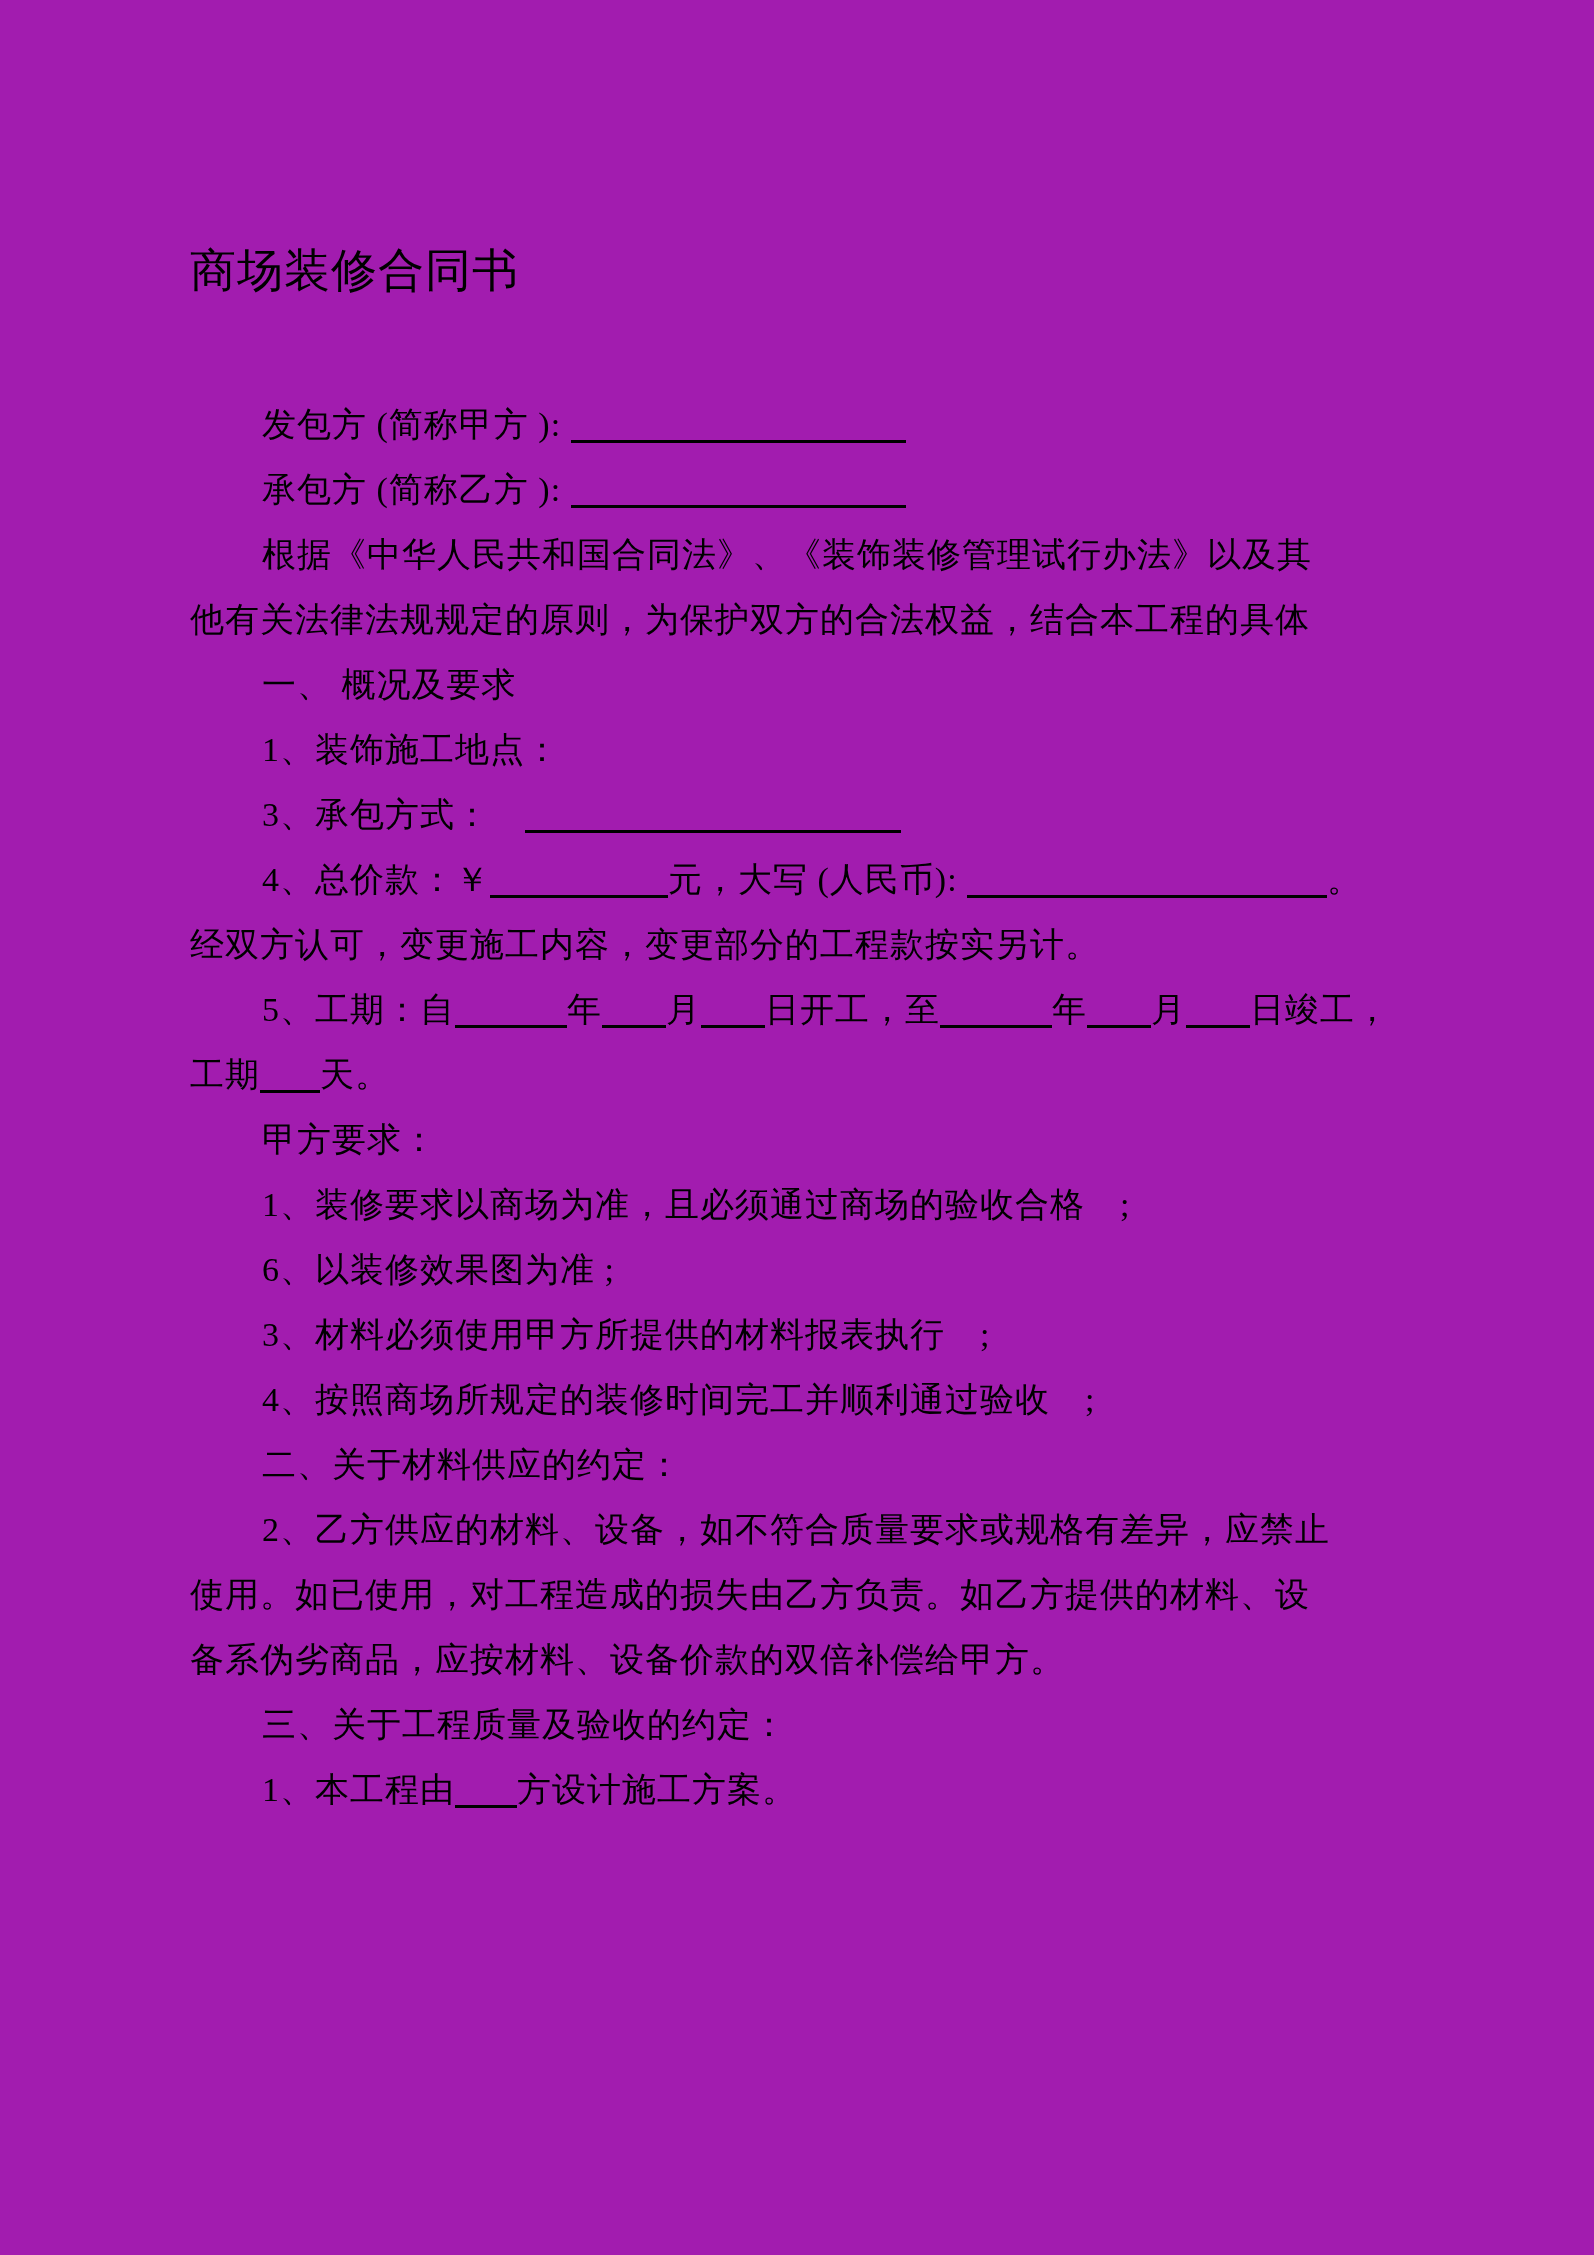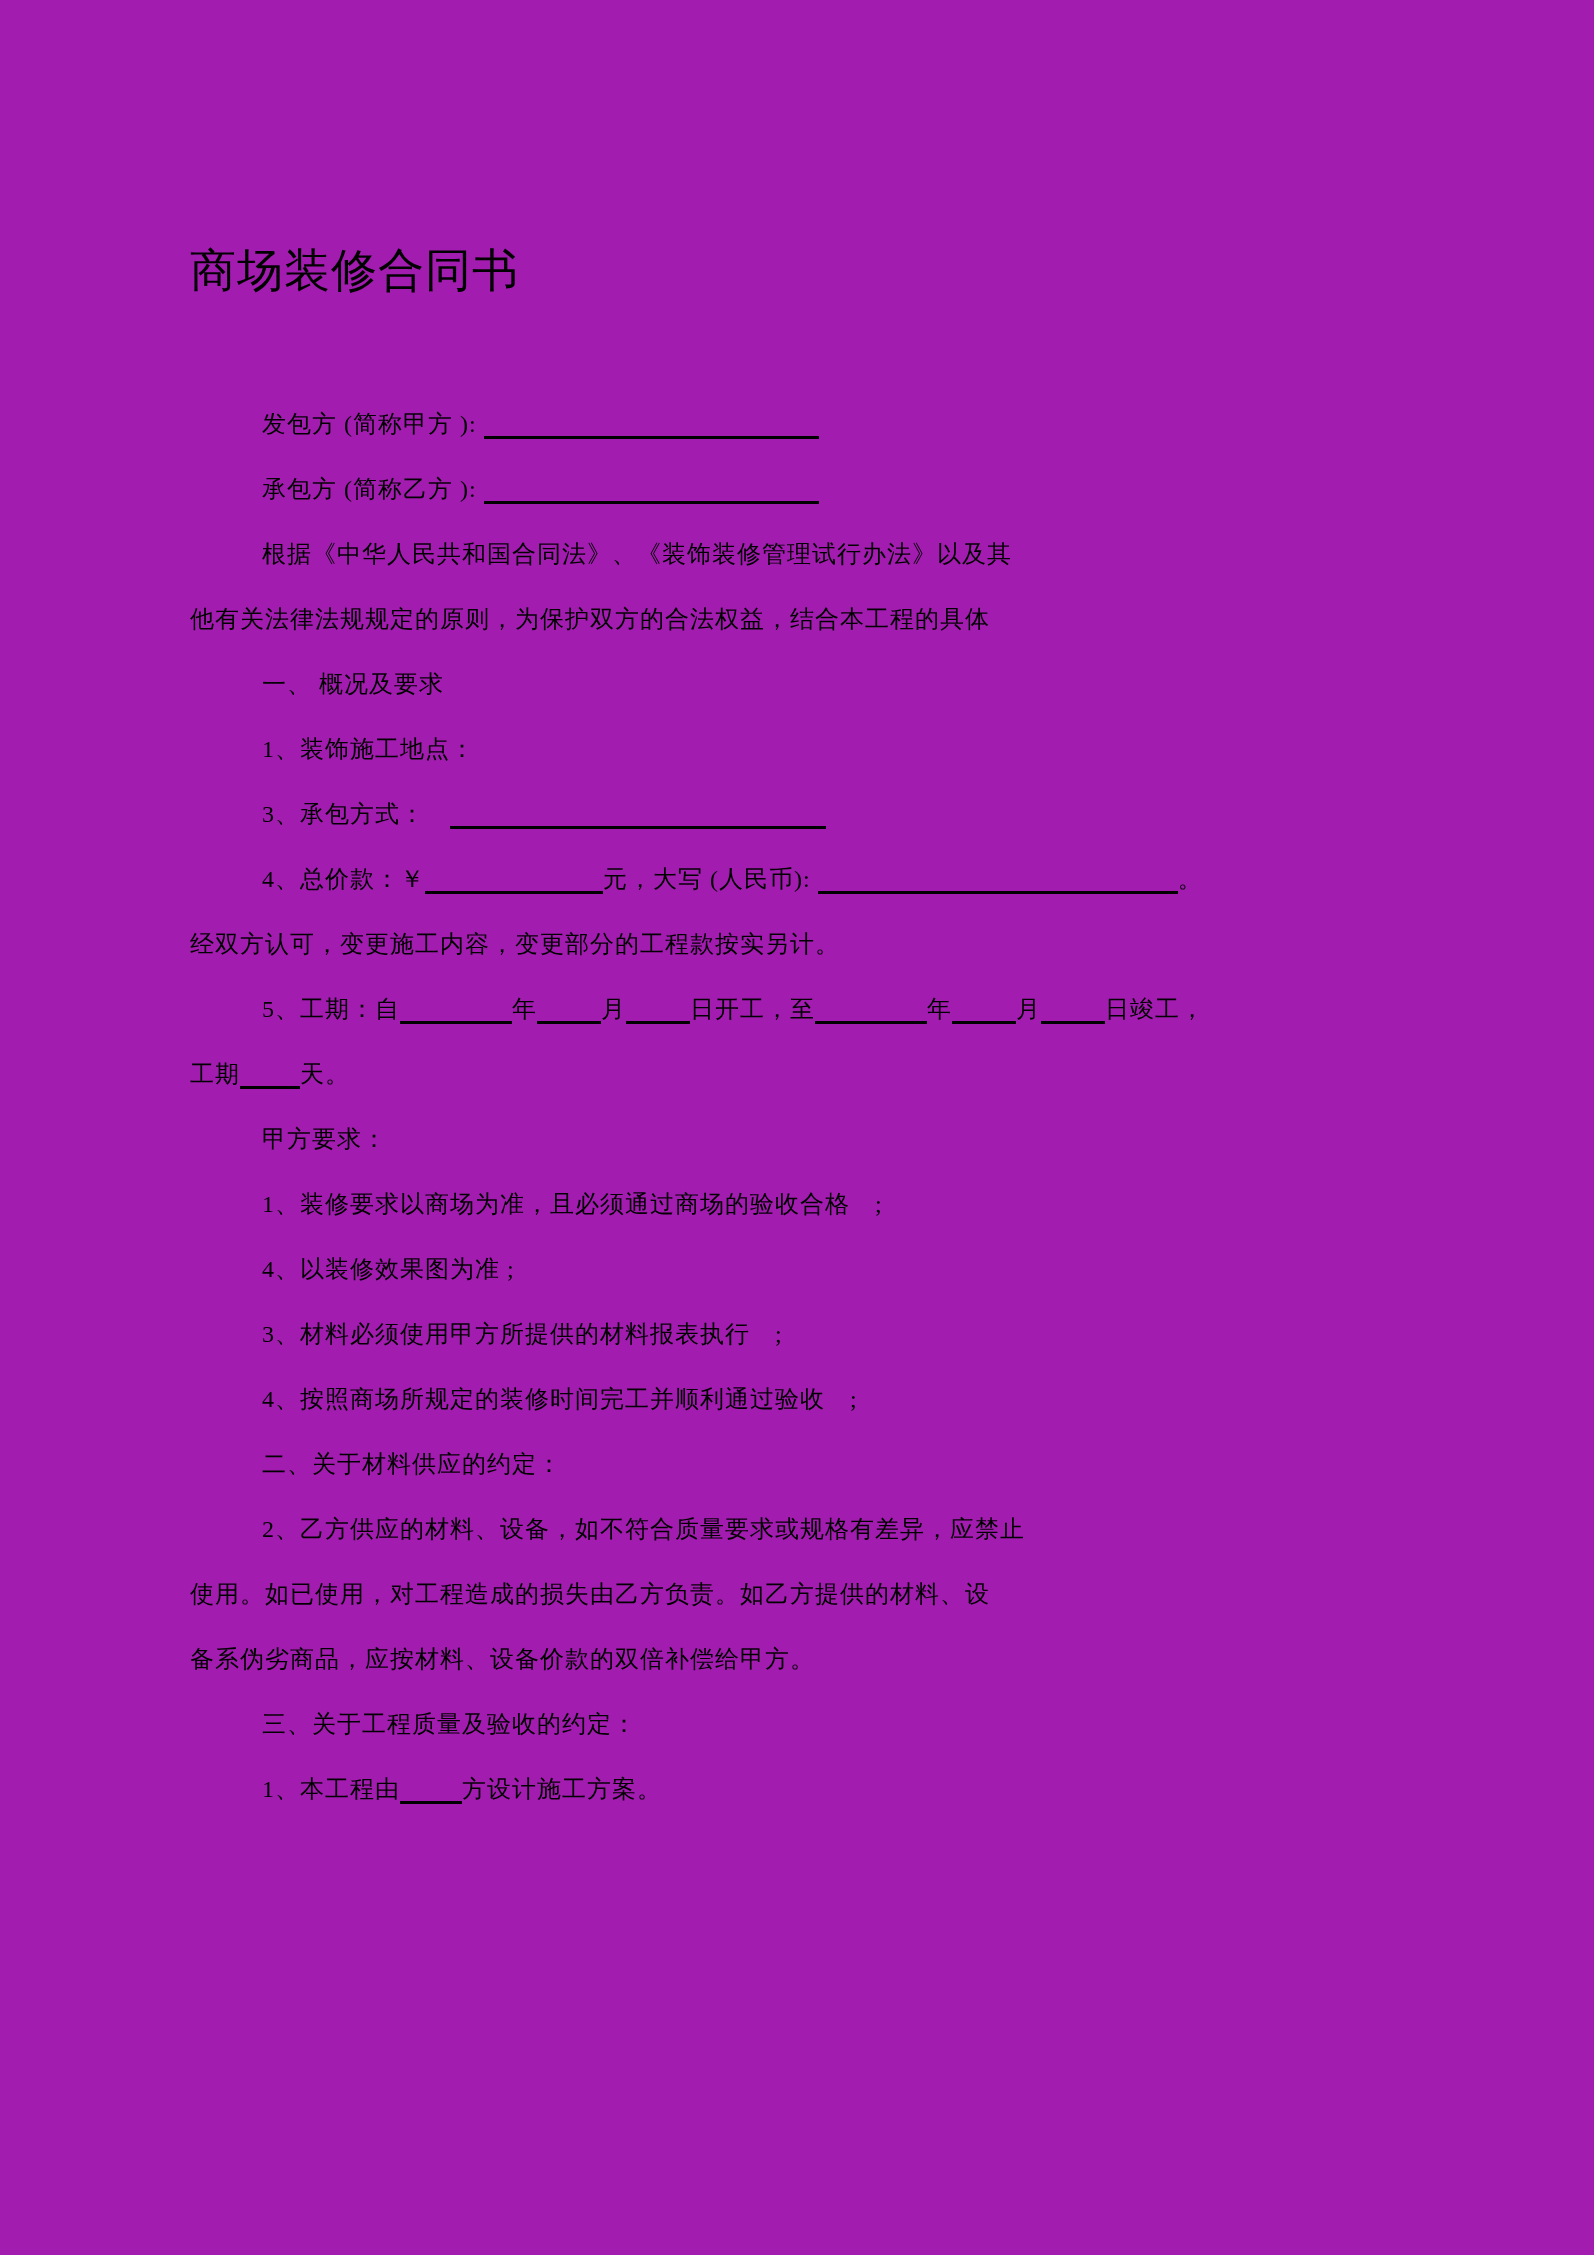--- a/index.html
+++ b/index.html
@@ -26,21 +26,21 @@
     font-weight: normal;
     letter-spacing: 1px;
     margin: 0;
     white-space: pre;
   }
   .doc-body {
     position: absolute;
     left: 190px;
     top: 392px;
     width: 1180px;
-    font-size: 24px;
+    font-size: 34px;
     letter-spacing: 1px;
   }
   .line {
     height: 65px;
     line-height: 65px;
     white-space: pre;
   }
   .indent {
     text-indent: 72px;
   }
@@ -63,21 +63,21 @@
       <div class="line"><span>他有关法律法规规定的原则，为保护双方的合法权益，结合本工程的具体</span></div>
       <div class="line indent"><span>一、 概况及要求</span></div>
       <div class="line indent"><span>1、装饰施工地点：</span></div>
       <div class="line indent"><span>3、承包方式：　</span><span class="blank" style="width: 376px;"></span></div>
       <div class="line indent"><span>4、总价款：￥</span><span class="blank" style="width: 178px;"></span><span>元，大写 (人民币): </span><span class="blank" style="width: 360px;"></span><span>。</span></div>
       <div class="line"><span>经双方认可，变更施工内容，变更部分的工程款按实另计。</span></div>
       <div class="line indent"><span>5、工期：自</span><span class="blank" style="width: 112px;"></span><span>年</span><span class="blank" style="width: 64px;"></span><span>月</span><span class="blank" style="width: 64px;"></span><span>日开工，至</span><span class="blank" style="width: 112px;"></span><span>年</span><span class="blank" style="width: 64px;"></span><span>月</span><span class="blank" style="width: 64px;"></span><span>日竣工，</span></div>
       <div class="line"><span>工期</span><span class="blank" style="width: 60px;"></span><span>天。</span></div>
       <div class="line indent"><span>甲方要求：</span></div>
       <div class="line indent"><span>1、装修要求以商场为准，且必须通过商场的验收合格　;</span></div>
-      <div class="line indent"><span>4、以装修效果图为准 ;</span></div>
+      <div class="line indent"><span>6、以装修效果图为准 ;</span></div>
       <div class="line indent"><span>3、材料必须使用甲方所提供的材料报表执行　;</span></div>
       <div class="line indent"><span>4、按照商场所规定的装修时间完工并顺利通过验收　;</span></div>
       <div class="line indent"><span>二、关于材料供应的约定：</span></div>
       <div class="line indent"><span>2、乙方供应的材料、设备，如不符合质量要求或规格有差异，应禁止</span></div>
       <div class="line"><span>使用。如已使用，对工程造成的损失由乙方负责。如乙方提供的材料、设</span></div>
       <div class="line"><span>备系伪劣商品，应按材料、设备价款的双倍补偿给甲方。</span></div>
       <div class="line indent"><span>三、关于工程质量及验收的约定：</span></div>
       <div class="line indent"><span>1、本工程由</span><span class="blank" style="width: 62px;"></span><span>方设计施工方案。</span></div>
     </div>
 </div>

